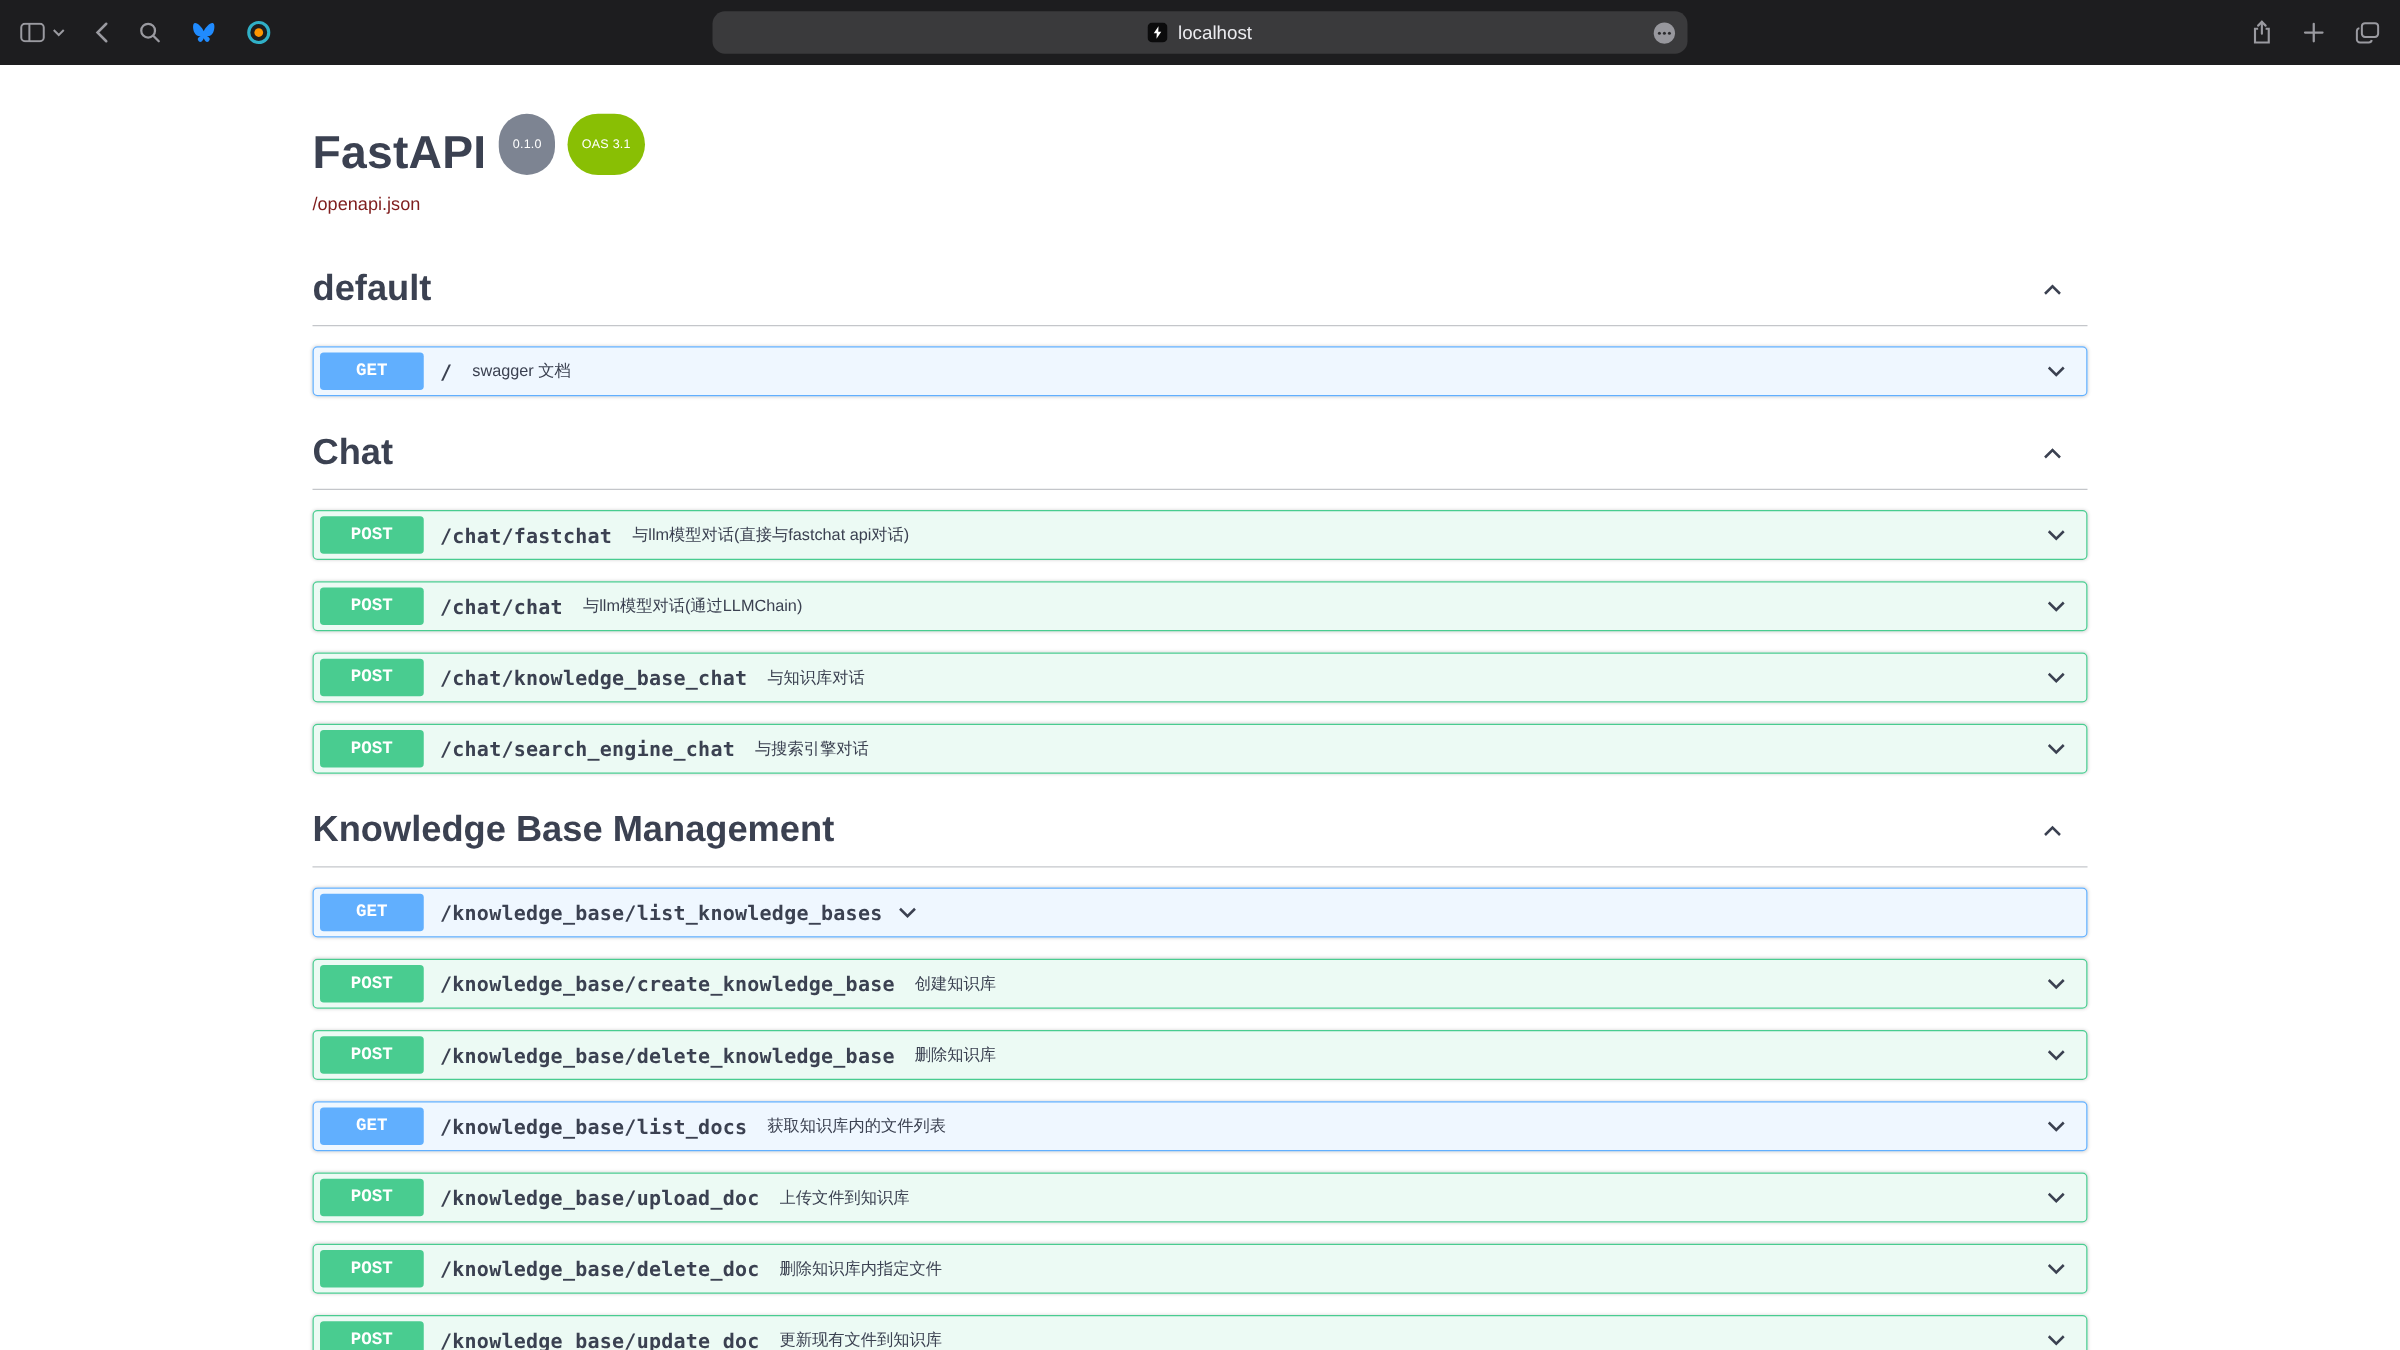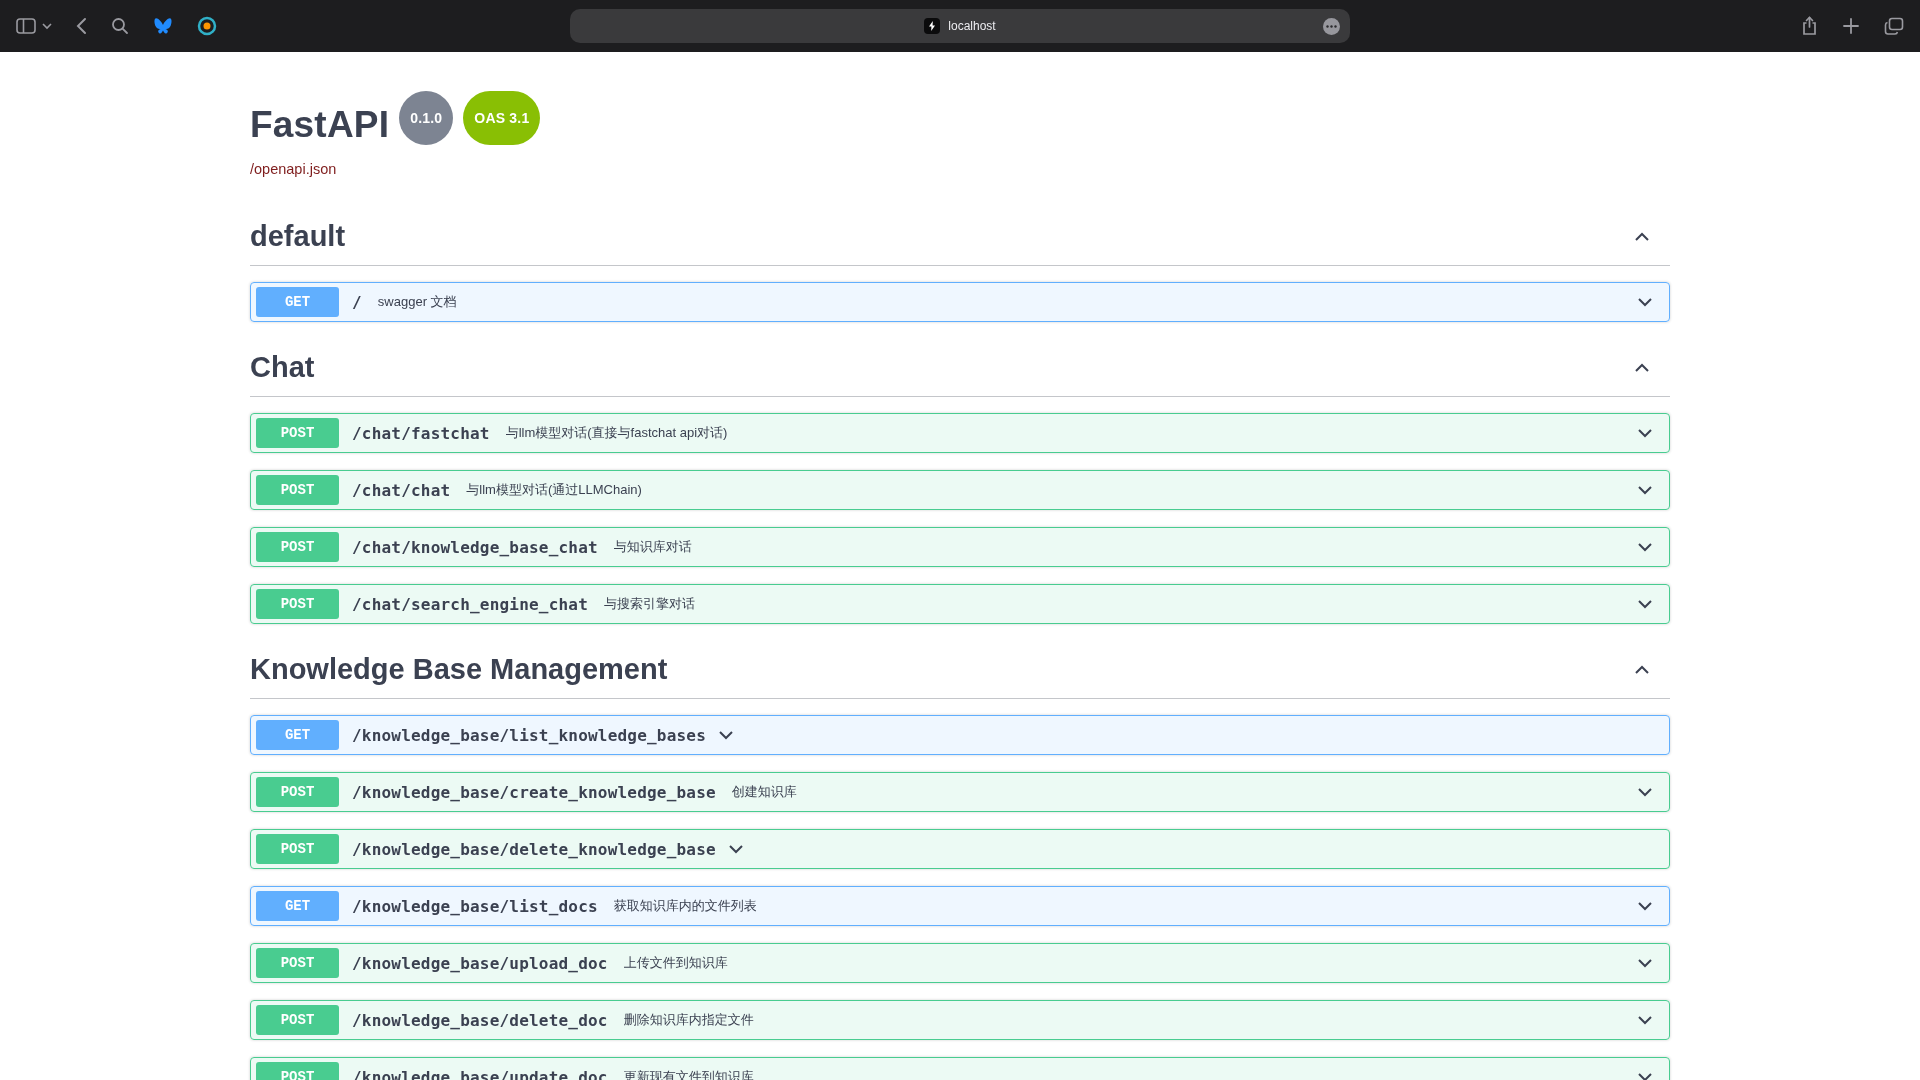--- a/index.html
+++ b/index.html
@@ -16,31 +16,31 @@
     padding:0 16px; color:#9a9aa0;
   }
   .tb-left, .tb-right { flex:1; display:flex; align-items:center; }
   .tb-left { gap:24px; }
   .tb-right { justify-content:flex-end; gap:24px; }
   .tb-btn { display:flex; align-items:center; cursor:default; }
   .sidebar-group { display:flex; align-items:center; gap:6px; }
   .addressbar {
     position:relative; width:780px; height:34px; background:#3a3a3c;
     border-radius:10px; display:flex; align-items:center; justify-content:center;
-    gap:8px; color:#ececf0; font-size:12px; flex:0 0 auto;
+    gap:8px; color:#ececf0; font-size:15px; flex:0 0 auto;
   }
   .addressbar .page-menu { position:absolute; right:9px; top:8px; display:flex; }
   .favicon { display:flex; }
 
   
   .swagger-wrap { max-width:1420px; margin:0 auto; color:#3b4151; }
   .info { margin:48px 0 30px; }
   .info h1 { font-size:37px; font-weight:700; margin:0; color:#3b4151; letter-spacing:.2px; }
   .pill {
-    display:inline-block; font-size:14px; font-weight:700; color:#fff;
+    display:inline-block; font-size:10px; font-weight:400; color:#fff;
     border-radius:57px; padding:19px 11px; vertical-align:middle;
     position:relative; top:-9px; margin-left:10px;
   }
   .pill.ver { background:#7d8492; }
   .pill.oas { background:#89bf04; }
   .spec-link { color:#7f1d1d; font-size:14.5px; text-decoration:none; display:inline-block; margin-top:7px; cursor:pointer; }
 
   .opblock-tag {
     display:flex; align-items:center; justify-content:space-between;
     padding:12px 18px 12px 0; margin:14px 0 16px;
@@ -253,20 +253,21 @@
           <span class="desc">创建知识库</span>
           <span class="expand-arrow">
             <svg width="20" height="20" viewBox="0 0 20 20">
               <path d="M4 7l6 6 6-6" fill="none" stroke="#3b4151" stroke-width="2"></path>
             </svg>
           </span>
         </div>
         <div class="opblock post">
           <span class="method">POST</span>
           <span class="path">/knowledge_base/delete_knowledge_base</span>
+          <span class="desc">删除知识库</span>
           <span class="expand-arrow">
             <svg width="20" height="20" viewBox="0 0 20 20">
               <path d="M4 7l6 6 6-6" fill="none" stroke="#3b4151" stroke-width="2"></path>
             </svg>
           </span>
         </div>
         <div class="opblock get">
           <span class="method">GET</span>
           <span class="path">/knowledge_base/list_docs</span>
           <span class="desc">获取知识库内的文件列表</span>

